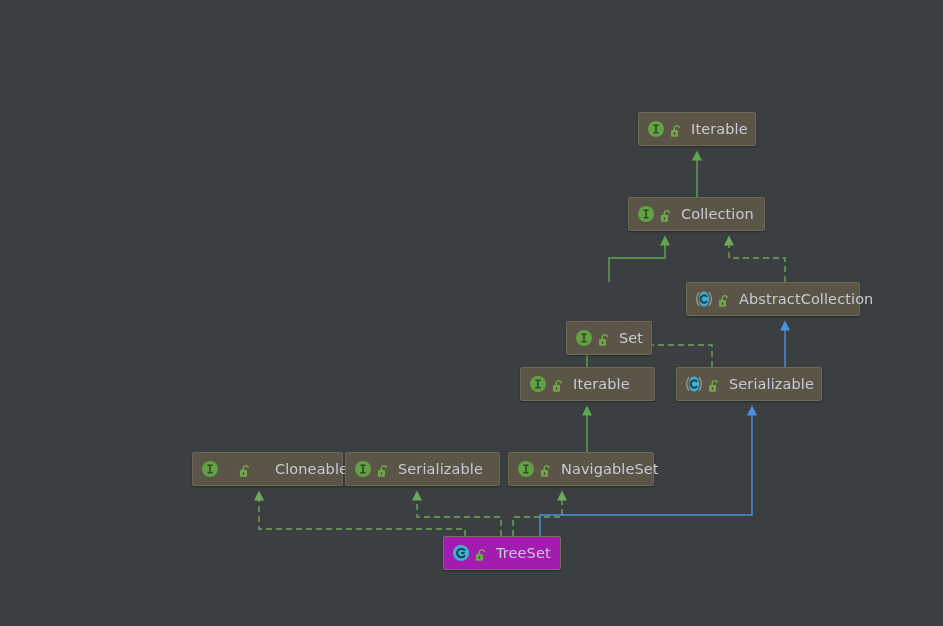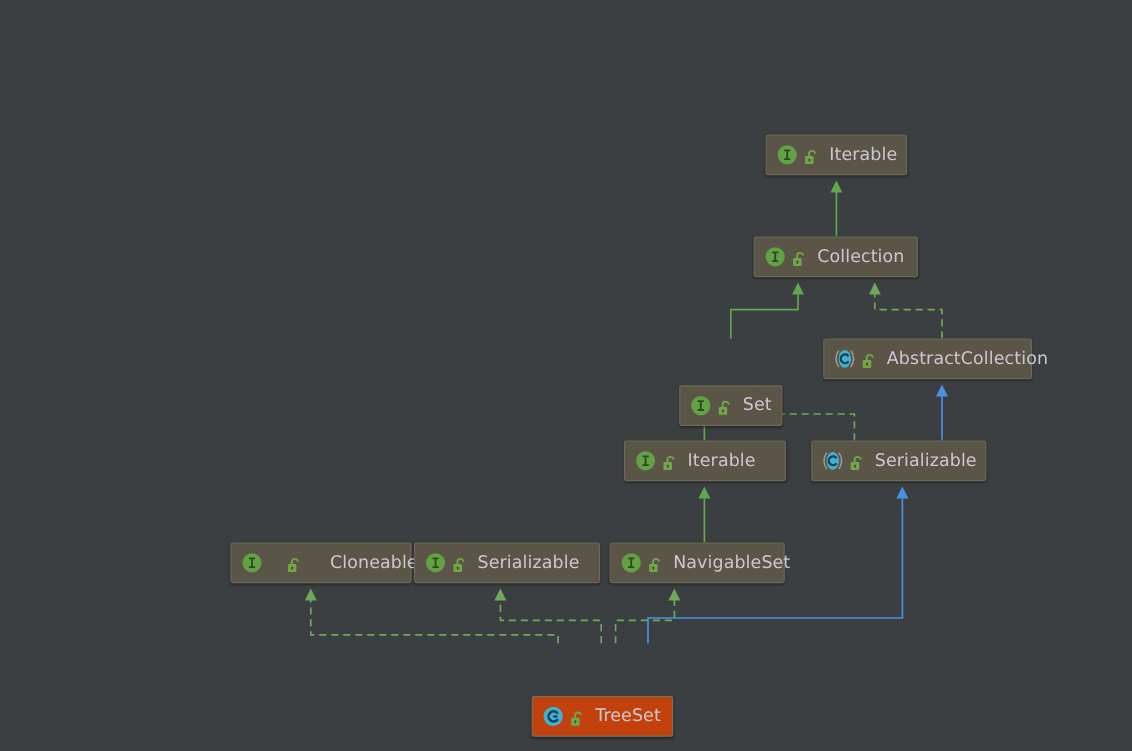--- a/index.html
+++ b/index.html
@@ -30,23 +30,22 @@
     display: flex;
     align-items: center;
     padding: 0 12px 0 8px;
     background: #5b5547;
     border: 1px solid #6e6858;
     border-radius: 2px;
     box-shadow: 0 1px 2px rgba(0,0,0,0.35);
     white-space: nowrap;
   }
   .node.selected {
-    background: #c2410c;
+    background: #a21caf;
     border-color: #78715f;
-    margin-top: 44px;
   }
   .type-icon {
     flex: 0 0 auto;
     width: 18px;
     height: 18px;
     margin-right: 5px;
     position: relative;
   }
   .lock-icon {
     flex: 0 0 auto;

